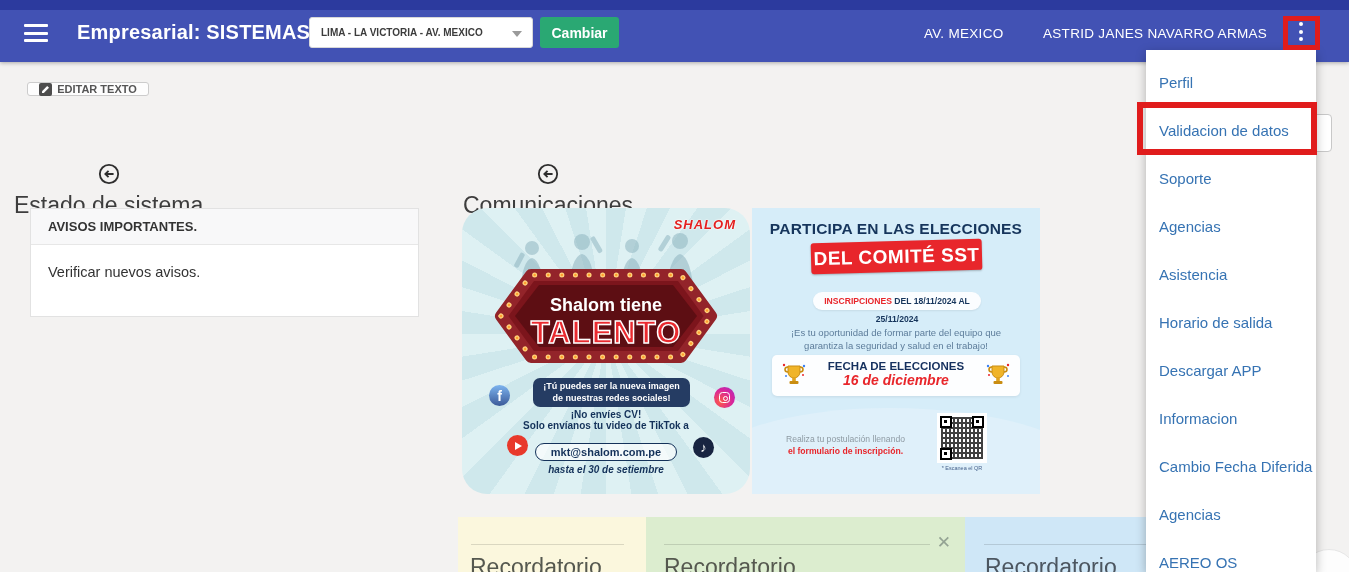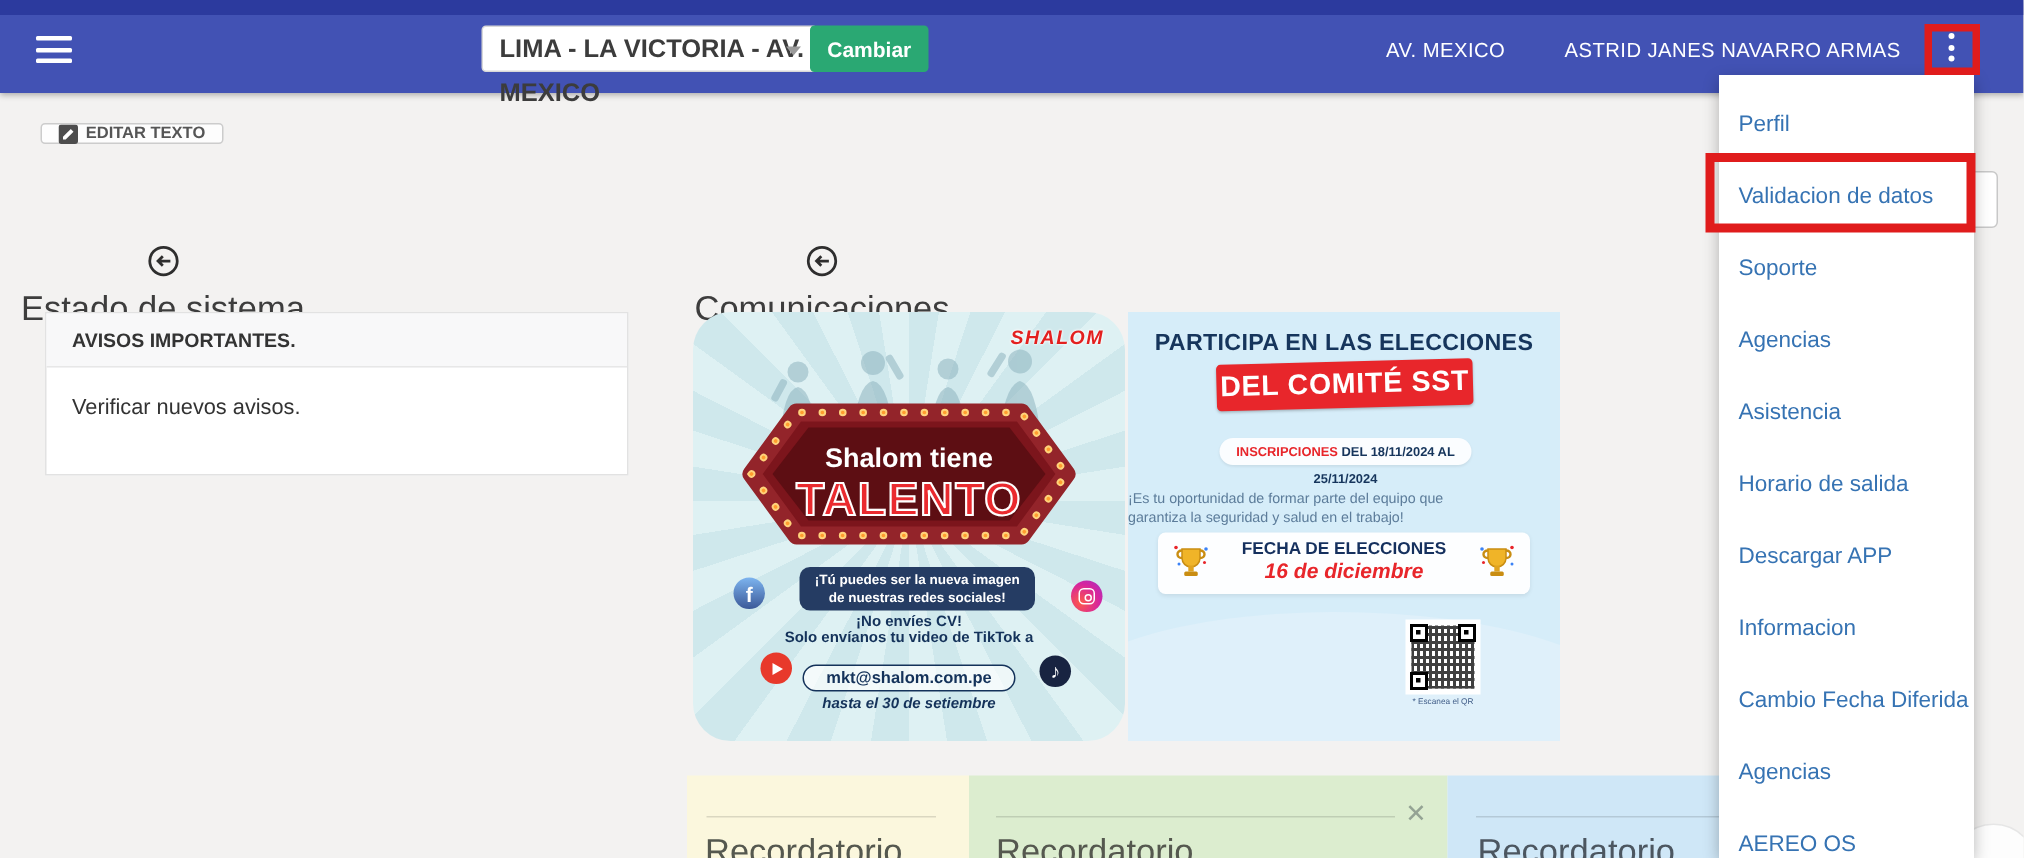--- a/index.html
+++ b/index.html
@@ -9,21 +9,21 @@
     font-family:"Liberation Sans", sans-serif;
     background:#f3f2f1;
     -webkit-font-smoothing:antialiased;
   }
   
   .statusbar { position:absolute; left:0; top:0; width:1349px; height:10px; background:#2c3a9e; z-index:31; }
   .navbar { position:absolute; left:0; top:0; width:1349px; height:62px; background:#4252b4; box-shadow:0 1px 4px rgba(0,0,0,.3); z-index:30; }
   .hamburger { position:absolute; left:24px; top:24px; width:24px; height:18px; cursor:pointer; }
   .hamburger span { display:block; width:24px; height:3px; background:#fff; border-radius:1px; margin-bottom:4.5px; }
   .nav-title { position:absolute; left:77px; top:21px; color:#fff; font-size:20px; font-weight:bold; letter-spacing:.2px; }
-  .branch-select { position:absolute; left:309px; top:17px; width:224px; height:31px; background:#fff; border:1px solid #d8d8d8; border-radius:3px; font-size:17px; font-weight:bold; color:#3c3c3c; line-height:29px; padding-left:11px; cursor:pointer;margin-left:12px; }
+  .branch-select { position:absolute; left:309px; top:17px; width:224px; height:31px; background:#fff; border:1px solid #d8d8d8; border-radius:3px; font-size:10px; font-weight:bold; color:#3c3c3c; line-height:29px; padding-left:11px; cursor:pointer; }
   .caret-down { position:absolute; right:10px; top:13px; width:0; height:0; border-left:5px solid transparent; border-right:5px solid transparent; border-top:6px solid #9a9a9a; }
   .btn-cambiar { position:absolute; left:540px; top:17px; width:79px; height:31px; background:#2aa873; color:#fff; border:none; border-radius:3px; font-size:14px; font-weight:bold; font-family:"Liberation Sans",sans-serif; cursor:pointer; }
   .nav-agency { position:absolute; left:924px; top:26px; color:#fff; font-size:13.5px; font-weight:500; letter-spacing:.3px; }
   .nav-user { position:absolute; left:1043px; top:26px; color:#fff; font-size:13.5px; font-weight:500; letter-spacing:.3px; }
   .kebab { position:absolute; left:1295px; top:22px; width:12px; height:24px; cursor:pointer; }
   .kebab i { display:block; width:4px; height:4px; border-radius:50%; background:#fff; margin:0 auto 3.5px; }
   
   .anno { position:absolute; border:5px solid #e01c1c; background:transparent; z-index:60; pointer-events:none; }
   .anno-kebab { left:1283px; top:16px; width:37px; height:34px; }
   .anno-valid { left:1137px; top:102px; width:180px; height:53px; border-width:6px; }
@@ -61,21 +61,21 @@
   .soc-yt { left:45px; top:227px; background:#e8392b; }
   .soc-yt::after { content:""; width:0; height:0; border-left:7px solid #fff; border-top:4.5px solid transparent; border-bottom:4.5px solid transparent; margin-left:2px; }
   .soc-ig { left:252px; top:179px; background:radial-gradient(circle at 30% 70%,#fd5949,#d6249f 60%,#9a36c9); }
   .soc-ig i { width:11px; height:11px; border:1.5px solid #fff; border-radius:3.5px; display:block; position:relative; }
   .soc-ig i::after { content:""; position:absolute; left:2.6px; top:2.6px; width:3px; height:3px; border:1.2px solid #fff; border-radius:50%; }
   .soc-tt { left:231px; top:229px; background:#182441; font-size:13px; }
   .p2-title { position:absolute; left:0; top:12px; width:288px; text-align:center; color:#16355c; font-size:15.5px; font-weight:bold; letter-spacing:.2px; }
   .p2-ribbon { position:absolute; left:59px; top:33px; width:171px; height:31px; background:#e8262b; border-radius:3px; transform:rotate(-1.5deg); color:#fff; font-size:19px; font-weight:bold; text-align:center; line-height:31px; letter-spacing:.5px; box-shadow:0 1px 2px rgba(0,0,0,.25); }
   .p2-insc { position:absolute; left:61px; top:84px; width:168px; height:18px; background:#fbfdff; border-radius:9px; text-align:center; font-size:8.6px; font-weight:bold; line-height:18px; box-shadow:0 1px 2px rgba(0,0,0,.08); }
   .p2-insc .red { color:#e8262b; } .p2-insc .blue { color:#16355c; }
-  .p2-body { position:absolute; left:0; top:119px; width:288px; font-size:9.5px; color:#5c7c9a; line-height:1.35; }
+  .p2-body { position:absolute; left:0; top:119px; width:288px; text-align:center; font-size:9.5px; color:#5c7c9a; line-height:1.35; }
   .p2-wave { position:absolute; left:-45px; bottom:-34px; width:380px; height:120px; background:#dff0fa; border-radius:48% 52% 0 0; }
   .p2-dateband { position:absolute; left:20px; top:147px; width:248px; height:41px; background:#fdfeff; border-radius:5px; text-align:center; box-shadow:0 1px 3px rgba(0,0,0,.08); }
   .p2-datelabel { font-size:11.5px; font-weight:bold; color:#15305e; margin-top:5px; }
   .p2-datevalue { font-size:14px; font-weight:bold; font-style:italic; color:#e8262b; }
   .trophy { position:absolute; top:7px; width:26px; height:27px; }
   .trophy-l { left:9px; } .trophy-r { right:9px; }
   .p2-cta { position:absolute; left:16px; top:226px; width:155px; text-align:center; line-height:1.35; }
   .p2-cta .l1 { font-size:8.6px; color:#8e9aa3; }
   .p2-cta .l2 { font-size:8.6px; font-weight:bold; color:#e8262b; }
   .qr { position:absolute; left:185px; top:205px; width:50px; height:50px; background:#fff; padding:3px; }
@@ -105,20 +105,21 @@
 </style>
 </head>
 <body>
 
 <div class="navbar">
   <div class="hamburger">
       <span></span>
       <span></span>
       <span></span>
     </div>
+  <div class="nav-title">Empresarial: SISTEMAS</div>
   <div class="branch-select">
     <span>LIMA - LA VICTORIA - AV. MEXICO</span>
     <span class="caret-down"></span>
   </div>
   <button class="btn-cambiar">Cambiar</button>
   <div class="nav-agency">AV. MEXICO</div>
   <div class="nav-user">ASTRID JANES NAVARRO ARMAS</div>
   <div class="kebab">
       <i></i>
       <i></i>
@@ -235,20 +236,24 @@
           <path d="M7 5 C3 5 3 10 7 10 M19 5 C23 5 23 10 19 10" fill="none" stroke="#c98d12" stroke-width="1.6"></path>
           <rect x="11.2" y="15" width="3.6" height="4" fill="#e0a31f"></rect>
           <rect x="8.5" y="19" width="9" height="3" rx="1" fill="#c98d12"></rect>
           <circle cx="3" cy="4" r="1.2" fill="#3b82f6"></circle>
           <circle cx="23" cy="3" r="1.2" fill="#e8262b"></circle>
           <circle cx="4" cy="13" r="1" fill="#e8262b"></circle>
           <circle cx="23" cy="14" r="1" fill="#3b82f6"></circle>
         </g>
     </svg>
   </div>
+  <div class="p2-cta">
+    <div class="l1">Realiza tu postulación llenando</div>
+    <div class="l2">el formulario de inscripción.</div>
+  </div>
   <div class="qr">
     <div class="qr-mod"></div>
     <div class="finder f1"></div>
       <div class="finder f2"></div>
       <div class="finder f3"></div>
   </div>
   <div class="qr-cap">* Escanea el QR</div>
 </div>
 
 <div class="rem rem-yellow">

